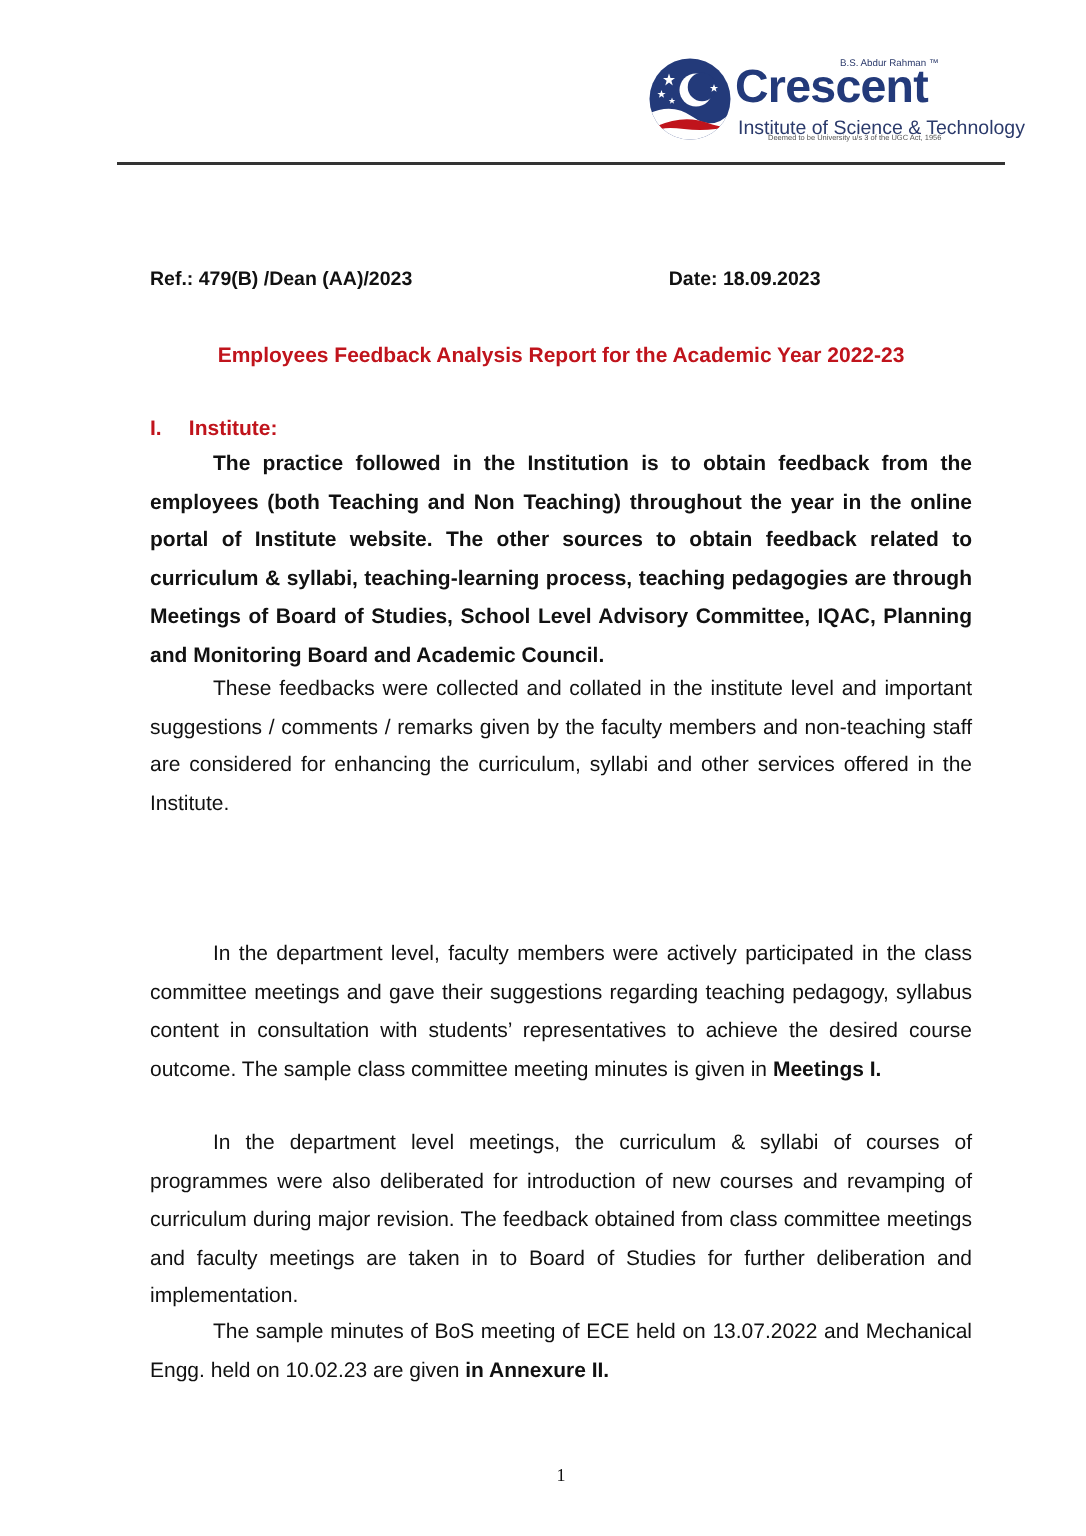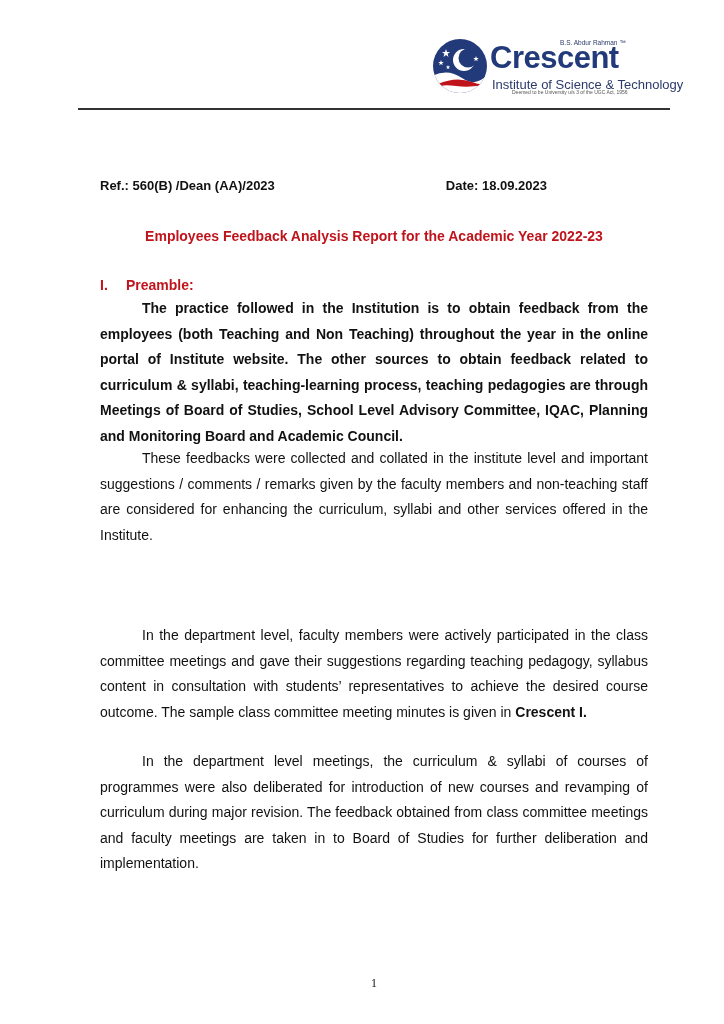--- a/index.html
+++ b/index.html
@@ -67,37 +67,40 @@
     </svg>
     <div class="logo-tag">B.S. Abdur Rahman ™</div>
     <div class="logo-name">Crescent</div>
     <div class="logo-sub">Institute of Science &amp; Technology</div>
     <div class="logo-deemed">Deemed to be University u/s 3 of the UGC Act, 1956</div>
   </div>
 
   <div class="rule"></div>
 
 
-  <div class="ref">Ref.:  560(B) /Dean (AA)/2023</div>
+  <div class="ref">Ref.:  479(B) /Dean (AA)/2023</div>
   <div class="date">Date: 18.09.2023</div>
 
   <div class="report-title">Employees Feedback Analysis Report for the Academic Year 2022-23</div>
 
   <div class="h1">
     <span class="num">I.</span>
-    <span>Preamble:</span>
+    <span>Institute:</span>
   </div>
 
   <div class="para p1">The practice followed in the Institution is to obtain feedback from the employees (both Teaching and Non Teaching) throughout the year in the online portal of Institute website. The other sources to obtain feedback related to curriculum &amp; syllabi, teaching-learning process, teaching pedagogies are through Meetings of Board of Studies, School Level Advisory Committee, IQAC, Planning and Monitoring Board and Academic Council.</div>
   <div class="para p2">These feedbacks were collected and collated in the institute level and important suggestions / comments / remarks given by the faculty members and non-teaching staff are considered for enhancing the curriculum, syllabi and other services offered in the Institute.</div>
 
 
   <div class="para p3">
-    <span>In the department level, faculty members were actively participated in the class committee meetings and gave their suggestions regarding teaching pedagogy, syllabus content in consultation with students’ representatives to achieve the desired course outcome. The sample class committee meeting minutes is given in </span><b>Crescent I.</b>
+    <span>In the department level, faculty members were actively participated in the class committee meetings and gave their suggestions regarding teaching pedagogy, syllabus content in consultation with students’ representatives to achieve the desired course outcome. The sample class committee meeting minutes is given in </span><b>Meetings I.</b>
   </div>
 
   <div class="para p4">
     <span>In the department level meetings, the curriculum &amp; syllabi of courses of programmes were also deliberated for introduction of new courses and revamping of curriculum during major revision. The feedback obtained from class committee meetings and faculty meetings are taken in to Board of Studies for further deliberation and implementation.</span>
   </div>
 
+  <div class="para p5">
+    <span>The sample minutes of BoS meeting of ECE held on 13.07.2022 and Mechanical Engg. held on 10.02.23 are given </span><b>in Annexure II.</b>
+  </div>
 
   <div class="page-num">1</div>
 </div>
 
 </body></html>

